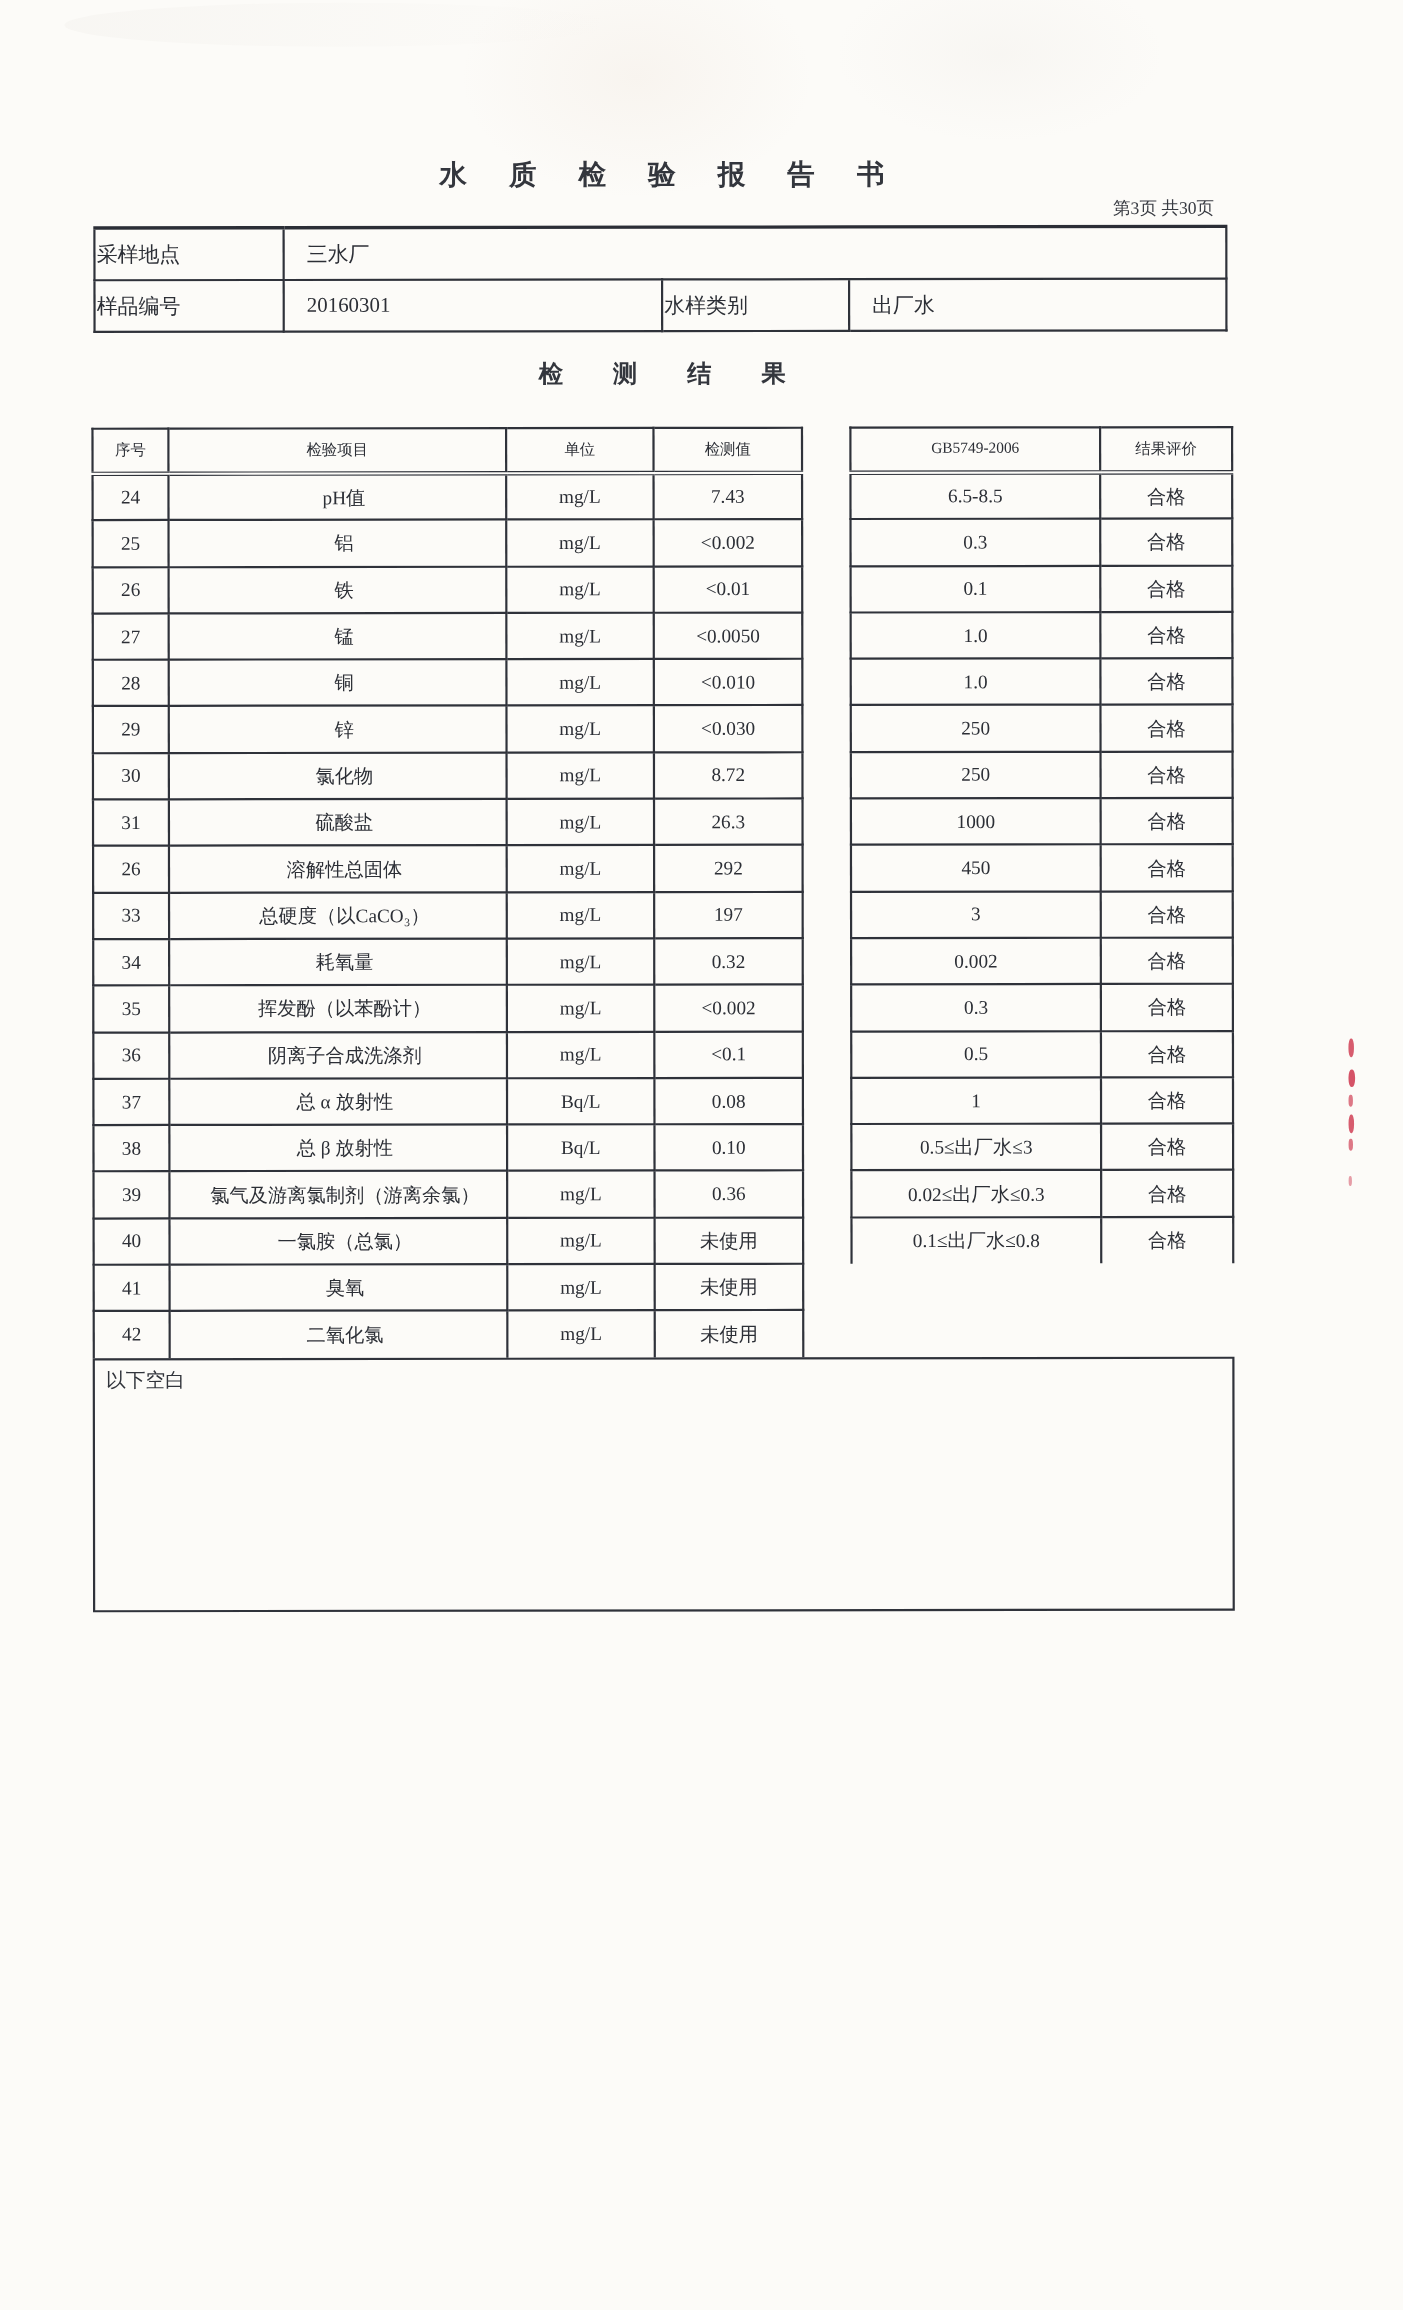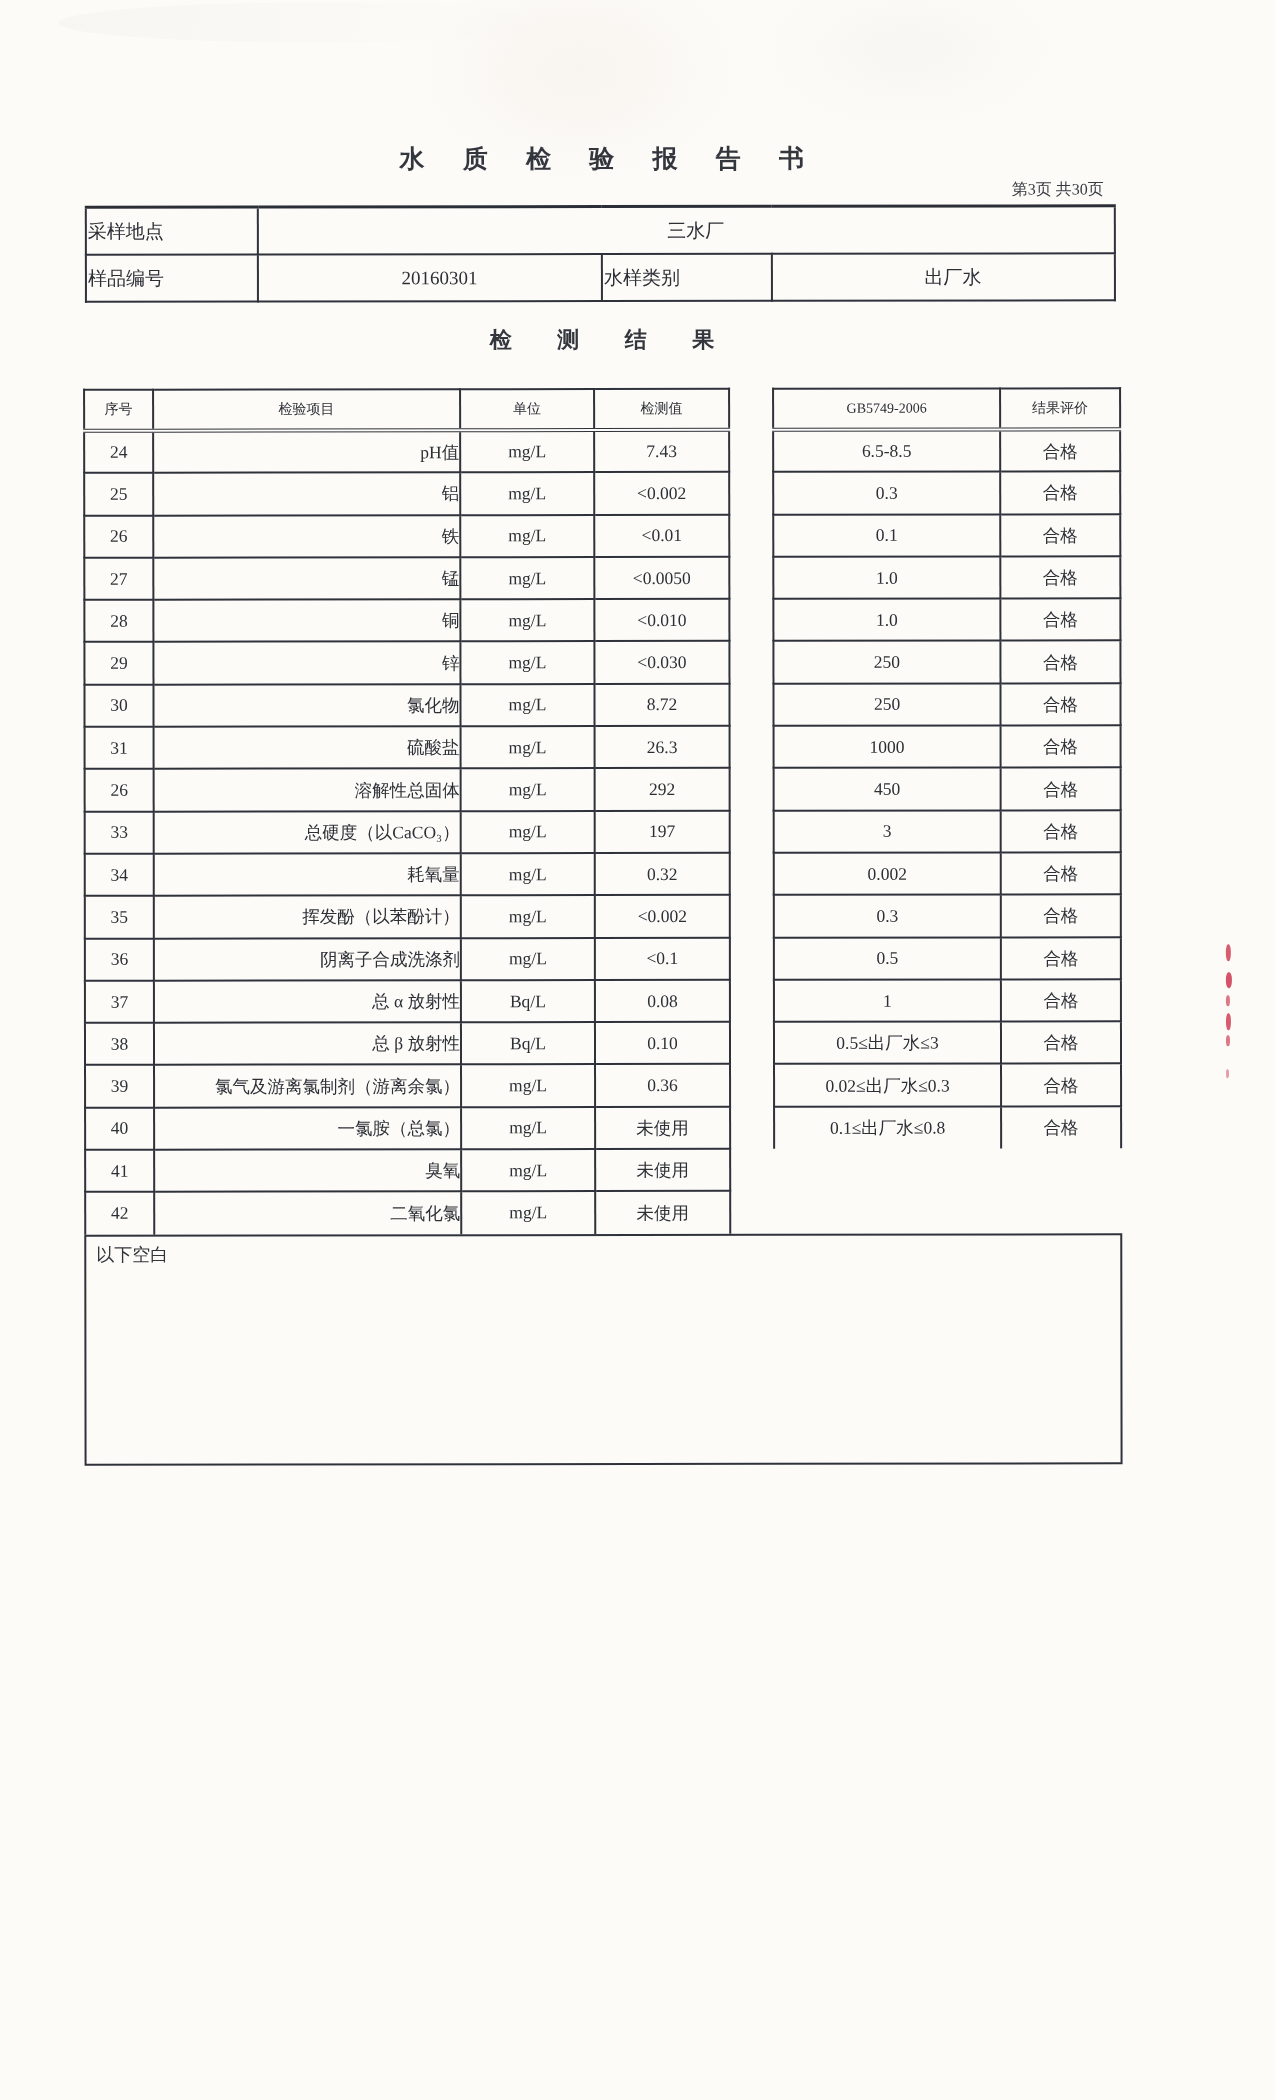--- a/index.html
+++ b/index.html
@@ -29,36 +29,36 @@
     position:absolute;left:84px;top:180px;width:1021px;
     text-align:right;font-size:16px;color:#383b42;
   }
 
   table{border-collapse:collapse;table-layout:fixed;}
   td,th{font-weight:normal;overflow:hidden;white-space:nowrap;}
 
   .hdr-table{position:absolute;left:86px;top:205px;width:1031px;font-size:19px;}
   .hdr-table td{border:2px solid #2f323a;height:43px;}
   .hdr-table .lbl{text-align:left;}
-  .hdr-table .val{text-align:center;padding-left:20px;}
+  .hdr-table .val{text-align:left;padding-left:20px;}
   .hdr-table tr:first-child td{border-top:3px solid #2b2e36;}
 
   .section-title{
     position:absolute;left:84px;top:325px;width:1038px;
     text-align:center;font-size:22px;font-weight:bold;
     letter-spacing:20px;text-indent:20px;color:#33363d;
   }
 
   .rt{position:absolute;top:388px;font-size:17.5px;}
   .rt th,.rt td{border:2px solid #2f323a;text-align:center;padding:0;}
   .rt thead tr{height:41px;}
   .rt thead th{font-size:14px;border-bottom:4px double #2f323a;}
   .rt tbody tr{height:42.3px;}
   .rt tbody tr:last-child td{border-bottom:none;margin-top:36px;}
-  .rt .item-cell{text-align:right;padding-left:12px;}
+  .rt .item-cell{text-align:center;padding-left:12px;}
   #tableA{left:84px;width:647px;}
   #tableB{left:773px;width:349px;}
 
   .blank-box{
     position:absolute;left:84px;top:1234px;width:1034px;height:227px;
     border:2px solid #2f323a;background:transparent;
   }
   .blank-box .note{font-size:18px;padding:6px 0 0 10px;color:#31343b;}
 
   .ink{position:absolute;left:1226px;background:#d04056;border-radius:45%;}

